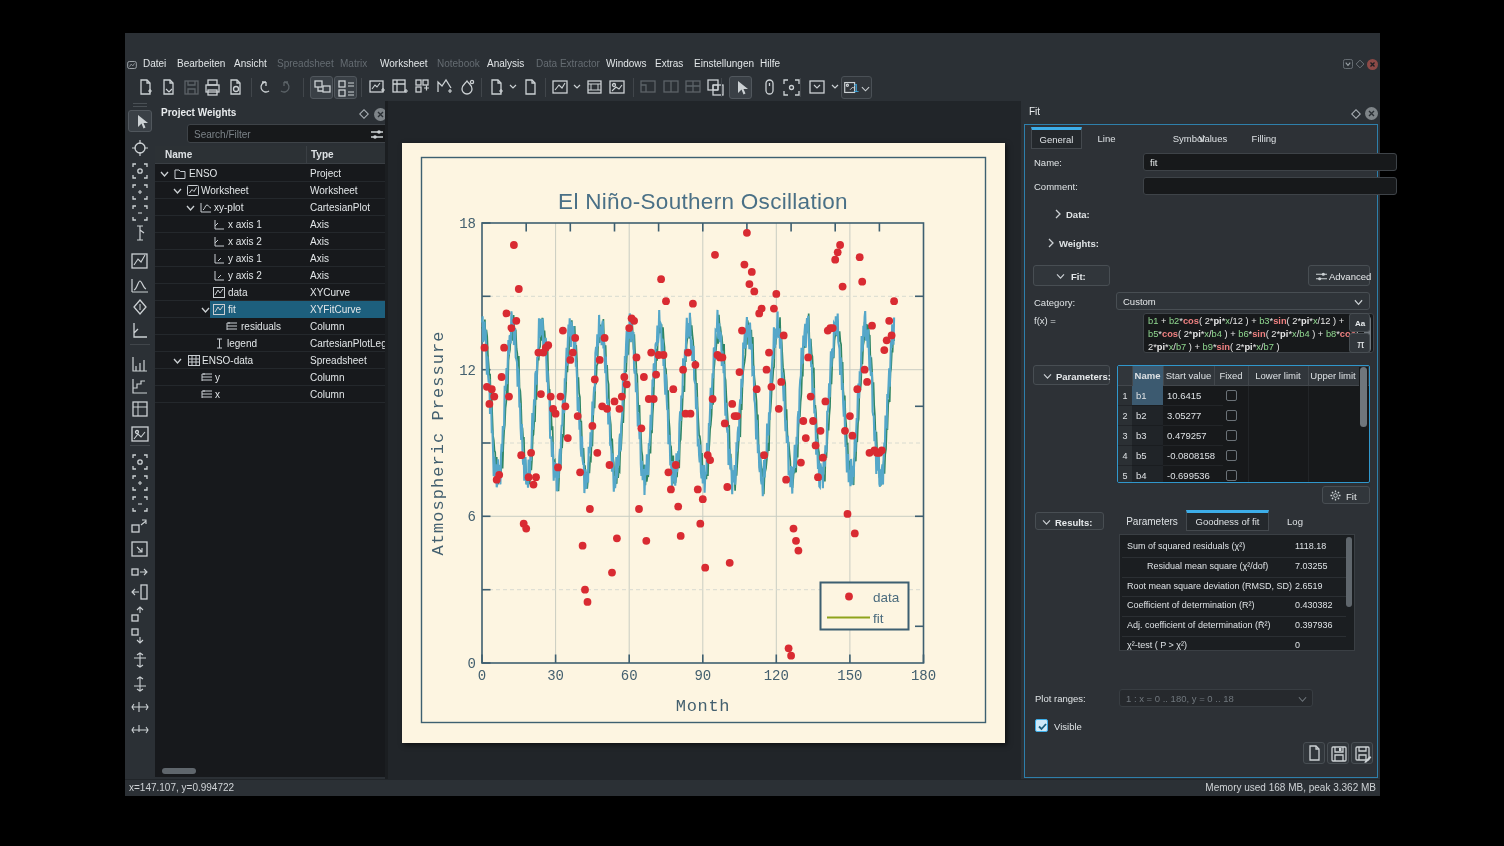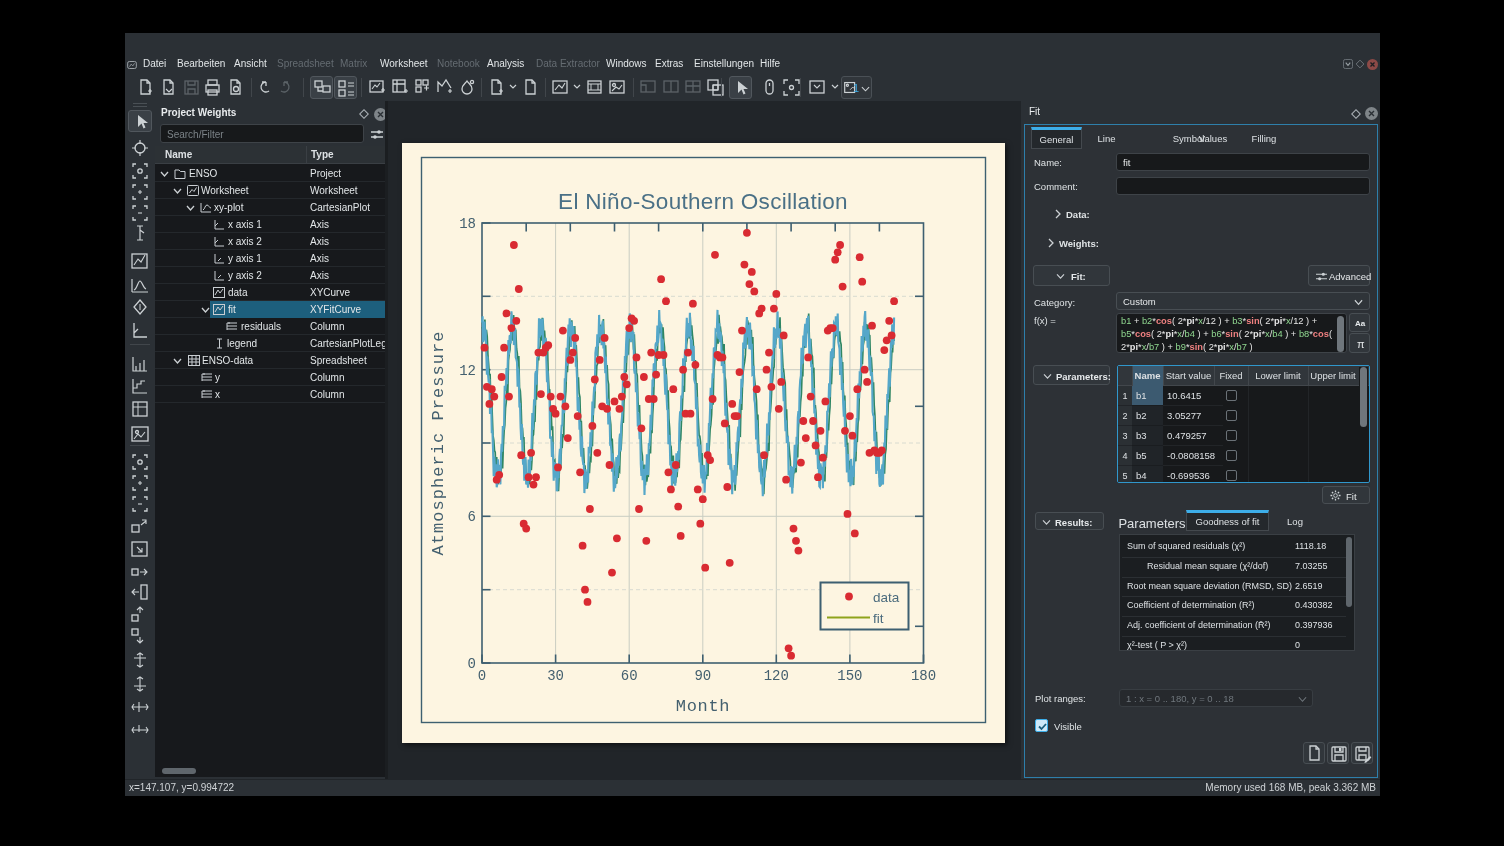--- a/index.html
+++ b/index.html
@@ -14,21 +14,21 @@
 .menu.dis{color:#656c72;}
 #toolbar{position:absolute;left:0;top:41px;width:100%;height:27px;}
 .tbtn{position:absolute;top:2px;width:23px;height:23px;border-radius:3px;}
 .tsep{position:absolute;top:4px;width:1px;height:19px;background:#41464b;}
 .checked{background:#3a4046;border:1px solid #51575d;}
 #lefttb{position:absolute;left:0;top:68px;width:30px;height:678px;background:#2b3035;}
 #explorer{position:absolute;left:30px;top:68px;width:230px;height:678px;background:#2b3035;font-size:10px;}
 #mdi{position:absolute;left:263px;top:68px;width:633px;height:678px;background:#212529;}
 #dock{position:absolute;left:896px;top:68px;width:359px;height:678px;background:#2b3035;font-size:9.5px;}
 #statusbar{position:absolute;left:0;top:746px;width:100%;height:17px;background:#2b3035;font-size:10px;color:#cfd3d6;border-top:1px solid #212529;}
-.input{background:#17191b;border:1px solid #3e4348;border-radius:3px;position:absolute;}
+.input{background:#17191b;border:1px solid #3e4348;border-radius:3px;position:absolute;margin-left:27px;}
 .btn{background:#31363b;border:1px solid #484e53;border-radius:3px;position:absolute;color:#e6e9eb;}
 .lbl{position:absolute;color:#dfe3e5;font-size:9.5px;}
 .bold{font-weight:bold;}
 .treerow{position:absolute;left:0;width:230px;height:17px;font-size:10px;color:#e2e6e8;border-bottom:1px solid #24282c;}
 .trtxt{position:absolute;top:3px;white-space:nowrap;}
 </style></head><body>
 <div id="win">
     <div id="menubar">
       <svg class="abs" style="left:2px;top:7px" width="10" height="10" viewBox="0 0 12 12">
         <rect x="0.8" y="1.8" width="10.4" height="8.4" rx="2" stroke="#9ba1a6" fill="none" stroke-width="1.2"></rect>
@@ -859,21 +859,21 @@
           </svg>
           <span style="position:absolute;left:23px;top:4px;font-size:9.5px;">Fit</span>
         </div>
         <div class="btn" style="left:10px;top:387px;width:69px;height:18px;">
           <svg style="position:absolute;left:6px;top:6px" width="9" height="7" viewBox="0 0 10 8">
             <path d="M1 1.5 L5 6 L9 1.5" stroke="#ccd1d4" fill="none" stroke-width="1.3"></path>
           </svg>
           <span style="position:absolute;left:19px;top:4px;font-weight:bold;font-size:9.5px;">Results:</span>
         </div>
         <div class="abs" style="left:94px;top:388px;width:66px;height:18px;">
-          <span style="position:absolute;left:50%;transform:translateX(-50%);top:3px;font-size:13px;">Parameters</span>
+          <span style="position:absolute;left:50%;transform:translateX(-50%);top:3px;font-size:10px;">Parameters</span>
         </div>
         <div class="abs" style="left:161px;top:385px;width:83px;height:21px;background:#24282c;border:1px solid #44494e;border-top:3px solid #3daee9;">
           <span style="position:absolute;left:50%;transform:translateX(-50%);top:3px;font-size:9.5px;white-space:nowrap;">Goodness of fit</span>
         </div>
         <div class="abs" style="left:245px;top:388px;width:50px;height:18px;">
           <span style="position:absolute;left:50%;transform:translateX(-50%);top:3px;font-size:9.5px;">Log</span>
         </div>
         <div class="abs" style="left:94px;top:409px;width:236px;height:117px;border:1px solid #3a3f44;background:#1b1e21;overflow:hidden;font-size:9px;">
           <div style="position:absolute;left:7px;top:6.0px;white-space:nowrap;">Sum of squared residuals (χ²)</div>
           <div style="position:absolute;left:175px;top:6.0px;">1118.18</div>

